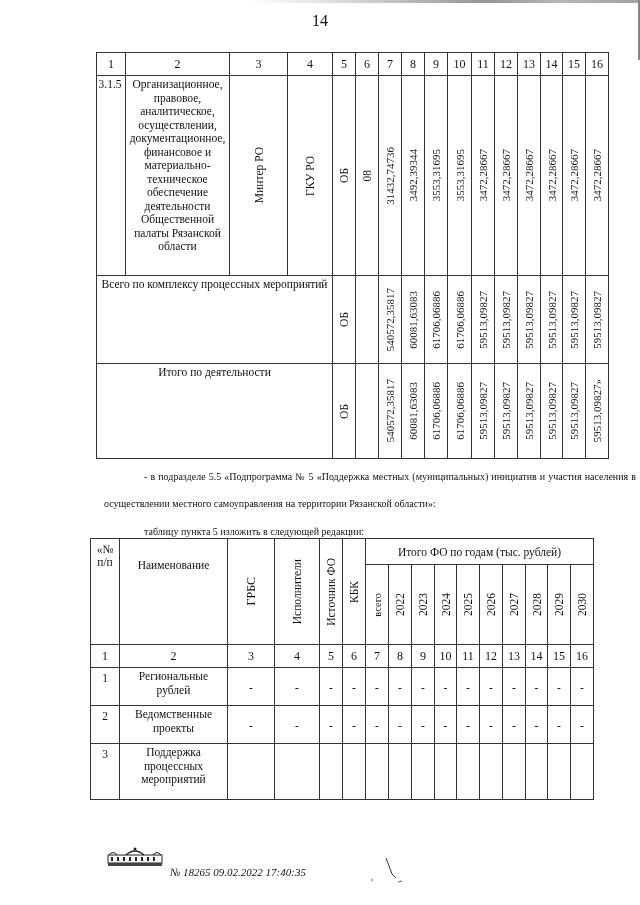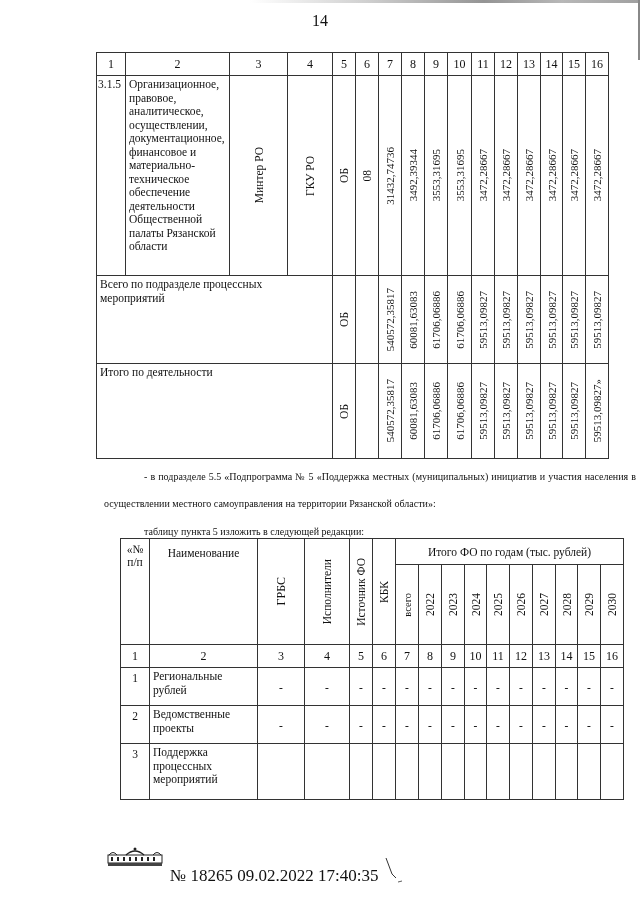--- a/index.html
+++ b/index.html
@@ -9,27 +9,27 @@
              background:linear-gradient(90deg,#fff 0%,#bbb 30%,#666 60%,#999 80%,#777 100%); opacity:.7; }
   .rightedge { position:absolute; right:0; top:0; width:2px; height:60px; background:#888; }
   .pagenum { position:absolute; left:0; width:640px; top:12px; text-align:center; font-size:16px; }
   table { border-collapse:collapse; position:absolute; table-layout:fixed; }
   td, th { border:1px solid #333; padding:0; font-weight:normal; font-size:11.5px; vertical-align:top; }
   .c { text-align:center; vertical-align:middle; }
   .vt { writing-mode:vertical-rl; transform:rotate(180deg); white-space:nowrap; margin:auto; }
   .vwrap { display:flex; align-items:center; justify-content:center; height:100%; }
   .num { font-size:11px; }
   .t1 { left:96px; top:52px; }
-  .t2 { left:120px; top:538px; }
+  .t2 { left:90px; top:538px; }
   .hdrnum td { text-align:center; vertical-align:middle; height:22px; font-size:12px; }
-  .name { padding:2px 3px; line-height:13.5px; }
+  .name { padding:2px 3px; line-height:13.5px;text-align:center; }
   .para { position:absolute; left:104px; width:532px; font-size:10px; line-height:27px; }
   .p1 { top:463px; text-indent:40px; text-align:justify; text-align-last:left; }
   .p2 { top:518px; left:144px; }
-  .footer { position:absolute; left:170px; top:866px; font-size:17px; }
+  .footer { position:absolute; left:170px; top:866px; font-size:11px;font-style:italic; }
   .stamp { position:absolute; left:106px; top:846px; width:58px; height:22px; }
   .scribble { position:absolute; left:358px; top:856px; width:50px; height:32px; }
 </style>
 </head>
 <body>
 
 <div class="topedge"></div>
 <div class="rightedge"></div>
 
 <div class="pagenum">14</div>
@@ -140,21 +140,21 @@
             <span class="vt">3472,28667</span>
           </div>
         </td>
     <td class="c num">
           <div class="vwrap">
             <span class="vt">3472,28667</span>
           </div>
         </td>
   </tr>
   <tr style="height:88px">
-    <td colspan="4" class="name">Всего по подразделе процессных мероприятий</td>
+    <td colspan="4" class="name">Всего по комплексу процессных мероприятий</td>
     <td class="c">
           <div class="vwrap">
             <span class="vt">ОБ</span>
           </div>
         </td>
     <td></td>
     <td class="c num">
           <div class="vwrap">
             <span class="vt">540572,35817</span>
           </div>
@@ -285,21 +285,21 @@
       <col style="width:23px">
       <col style="width:23px">
     <col style="width:23px">
       <col style="width:22px">
       <col style="width:23px">
       <col style="width:23px">
   </colgroup>
   <tbody>
       <tr style="height:26px">
     <th rowspan="2" class="name" style="text-align:center;line-height:13px;padding-top:4px">«№ п/п</th>
-    <th rowspan="2" class="name" style="text-align:center;padding-top:8px">Наименование</th>
+    <th rowspan="2" class="name" style="text-align:center;padding-top:20px">Наименование</th>
     <th rowspan="2" class="c">
           <div class="vwrap">
             <span class="vt" style="font-size:12px">ГРБС</span>
           </div>
         </th>
     <th rowspan="2" class="c">
           <div class="vwrap">
             <span class="vt">Исполнители</span>
           </div>
         </th>

